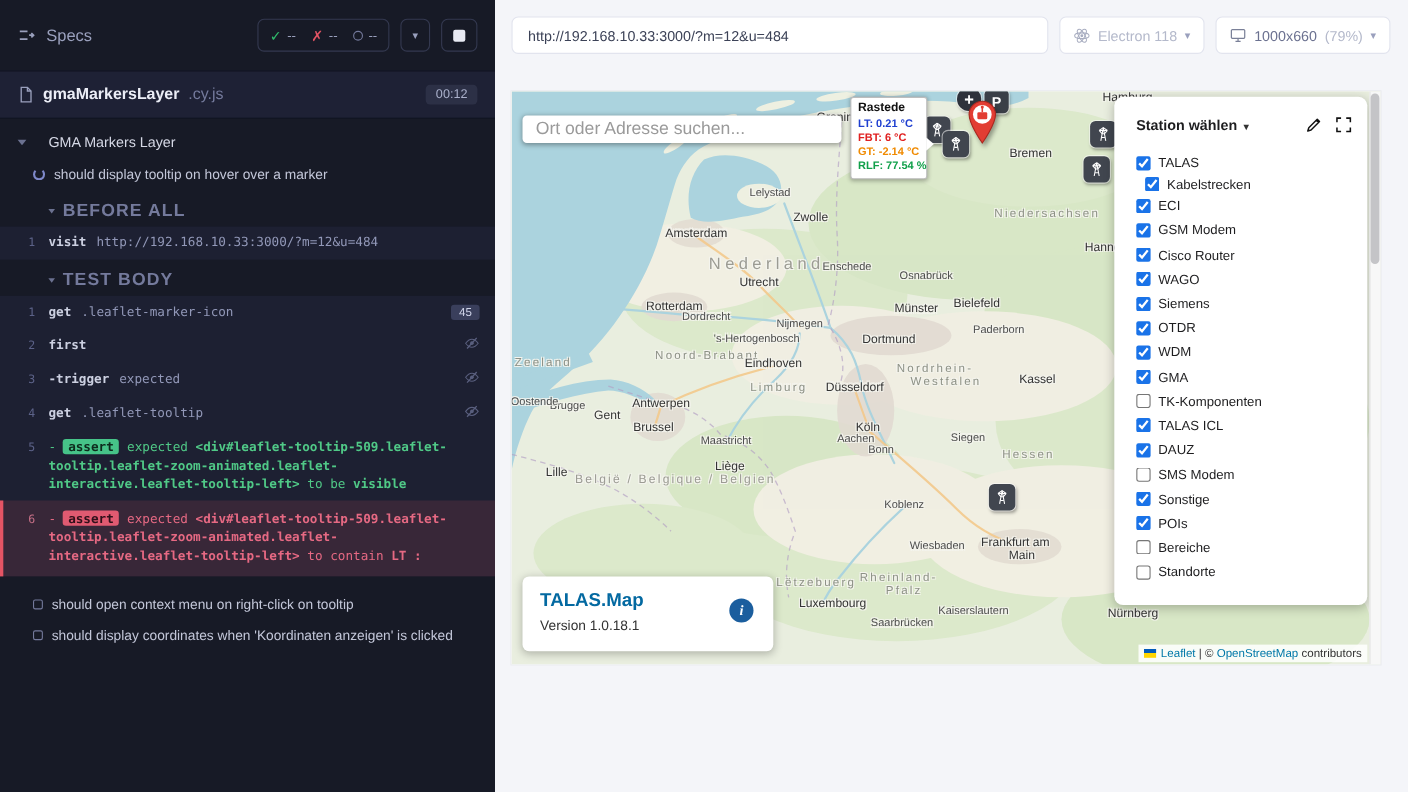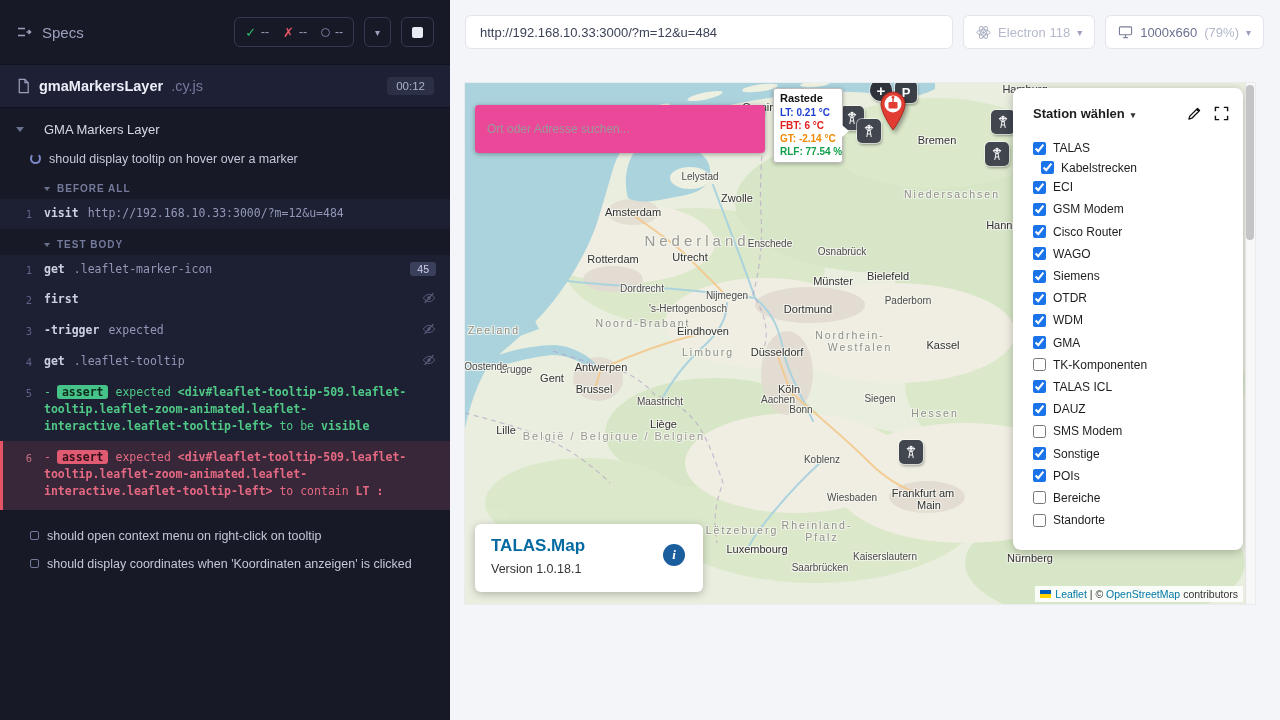--- a/index.html
+++ b/index.html
@@ -35,21 +35,21 @@
                color:#d6d9e6; font-size:13px; cursor:pointer; }
   .caret { width:0; height:0; border-left:4px solid transparent; border-right:4px solid transparent;
            border-top:5px solid #6b7190; display:inline-block; }
   .test-row { display:flex; align-items:flex-start; gap:8px; padding:7px 16px 7px 30px;
               font-size:12.5px; color:#c3c7d9; cursor:pointer; }
   .spinner { width:11px; height:11px; border:2px solid #7e88c9; border-top-color:transparent;
              border-radius:50%; flex:0 0 auto; margin-top:1px; }
   .box-icon { width:9px; height:9px; border:1.5px solid #747a9c; border-radius:2px;
               flex:0 0 auto; margin-top:2px; }
   .section-label { display:flex; align-items:center; gap:7px; padding:10px 16px 5px 44px;
-                   font-size:10px; font-weight:bold; letter-spacing:1px; color:#747a9c; cursor:pointer; }
+                   font-size:16px; font-weight:bold; letter-spacing:1px; color:#747a9c; cursor:pointer; }
   .section-label .caret { border-top-width:4px; border-left-width:3.5px; border-right-width:3.5px; }
 
   .cmd-block { background:#1d2032; }
   .cmd-row { display:flex; align-items:flex-start; padding:6px 14px 6px 0;
              font-family:"DejaVu Sans Mono", monospace; font-size:11.5px; line-height:17px; cursor:pointer; }
   .cmd-num { width:44px; flex:0 0 44px; text-align:right; padding-right:12px;
              color:#5c6288; font-size:10.5px; padding-top:1px; }
   .cmd-method { font-weight:bold; color:#ccd0e1; margin-right:9px; white-space:nowrap; }
   .cmd-msg { color:#9298b8; overflow-wrap:anywhere; }
   .cmd-right { margin-left:auto; padding-left:8px; }
@@ -105,23 +105,23 @@
                  background:#2e323b; color:#fff; border-radius:50%; font-weight:bold; font-size:15px;
                  display:flex; align-items:center; justify-content:center;
                  box-shadow:0 0 0 1px rgba(255,255,255,.55),1px 2px 3px rgba(0,0,0,.35); cursor:pointer; }
   .marker-p { position:absolute; width:22px; height:22px; transform:translate(-50%,-50%);
               background:#3a3f47; color:#fff; border-radius:5px; font-weight:bold; font-size:13px;
               display:flex; align-items:center; justify-content:center;
               box-shadow:0 0 0 1px rgba(255,255,255,.55),1px 2px 3px rgba(0,0,0,.35); cursor:pointer; }
   .marker-pin { position:absolute; transform:translate(-50%,0); filter:drop-shadow(2px 3px 2px rgba(0,0,0,.35));
                 cursor:pointer; }
 
-  .map-search { position:absolute; left:10px; top:22px; width:290px; height:48px; background:#ec4899;
+  .map-search { position:absolute; left:10px; top:22px; width:290px; height:25px; background:#ffffff;
                 border-radius:4px; box-shadow:0 1px 5px rgba(0,0,0,0.35); border:none; padding:0 12px;
-                font-size:12px; color:#333; font-family:"Liberation Sans",sans-serif; }
+                font-size:16px; color:#333; font-family:"Liberation Sans",sans-serif; }
   .map-search::placeholder { color:#9a9a9a; }
 
   .map-tooltip { position:absolute; left:308px; top:5px; width:70px; background:#fff;
                  border:1px solid #bdbdbd; border-radius:3px; box-shadow:0 1px 4px rgba(0,0,0,.3);
                  padding:3px 6px 4px 6px; font-size:10px; line-height:13px; pointer-events:none; z-index:5; }
   .map-tooltip::after { content:""; position:absolute; right:-7px; top:36px; border-top:6px solid transparent;
                  border-bottom:6px solid transparent; border-left:7px solid #fff; }
   .tt-title { font-weight:bold; font-size:11px; color:#111; margin-bottom:1px; }
   .tt-line { font-weight:bold; white-space:nowrap; }
 
@@ -422,21 +422,21 @@
               <div class="map-label" style="left: 272px; top: 115px;">Zwolle</div>
 
               <div class="map-label" style="left: 168px; top: 129px;">Amsterdam</div>
 
               <div class="map-label country" style="left: 232px; top: 157px;">Nederland</div>
 
               <div class="map-label" style="left: 225px; top: 174px;">Utrecht</div>
 
               <div class="map-label town" style="left: 305px; top: 160px;">Enschede</div>
 
-              <div class="map-label" style="left: 148px; top: 176px;">Rotterdam</div>
+              <div class="map-label" style="left: 148px; top: 196px;">Rotterdam</div>
 
               <div class="map-label town" style="left: 177px; top: 205px;">Dordrecht</div>
 
               <div class="map-label town" style="left: 262px; top: 212px;">Nijmegen</div>
 
               <div class="map-label town" style="left: 223px; top: 225px;">'s-Hertogenbosch</div>
 
               <div class="map-label region" style="left: 178px; top: 240px;">Noord-Brabant</div>
 
               <div class="map-label" style="left: 238px; top: 248px;">Eindhoven</div>

